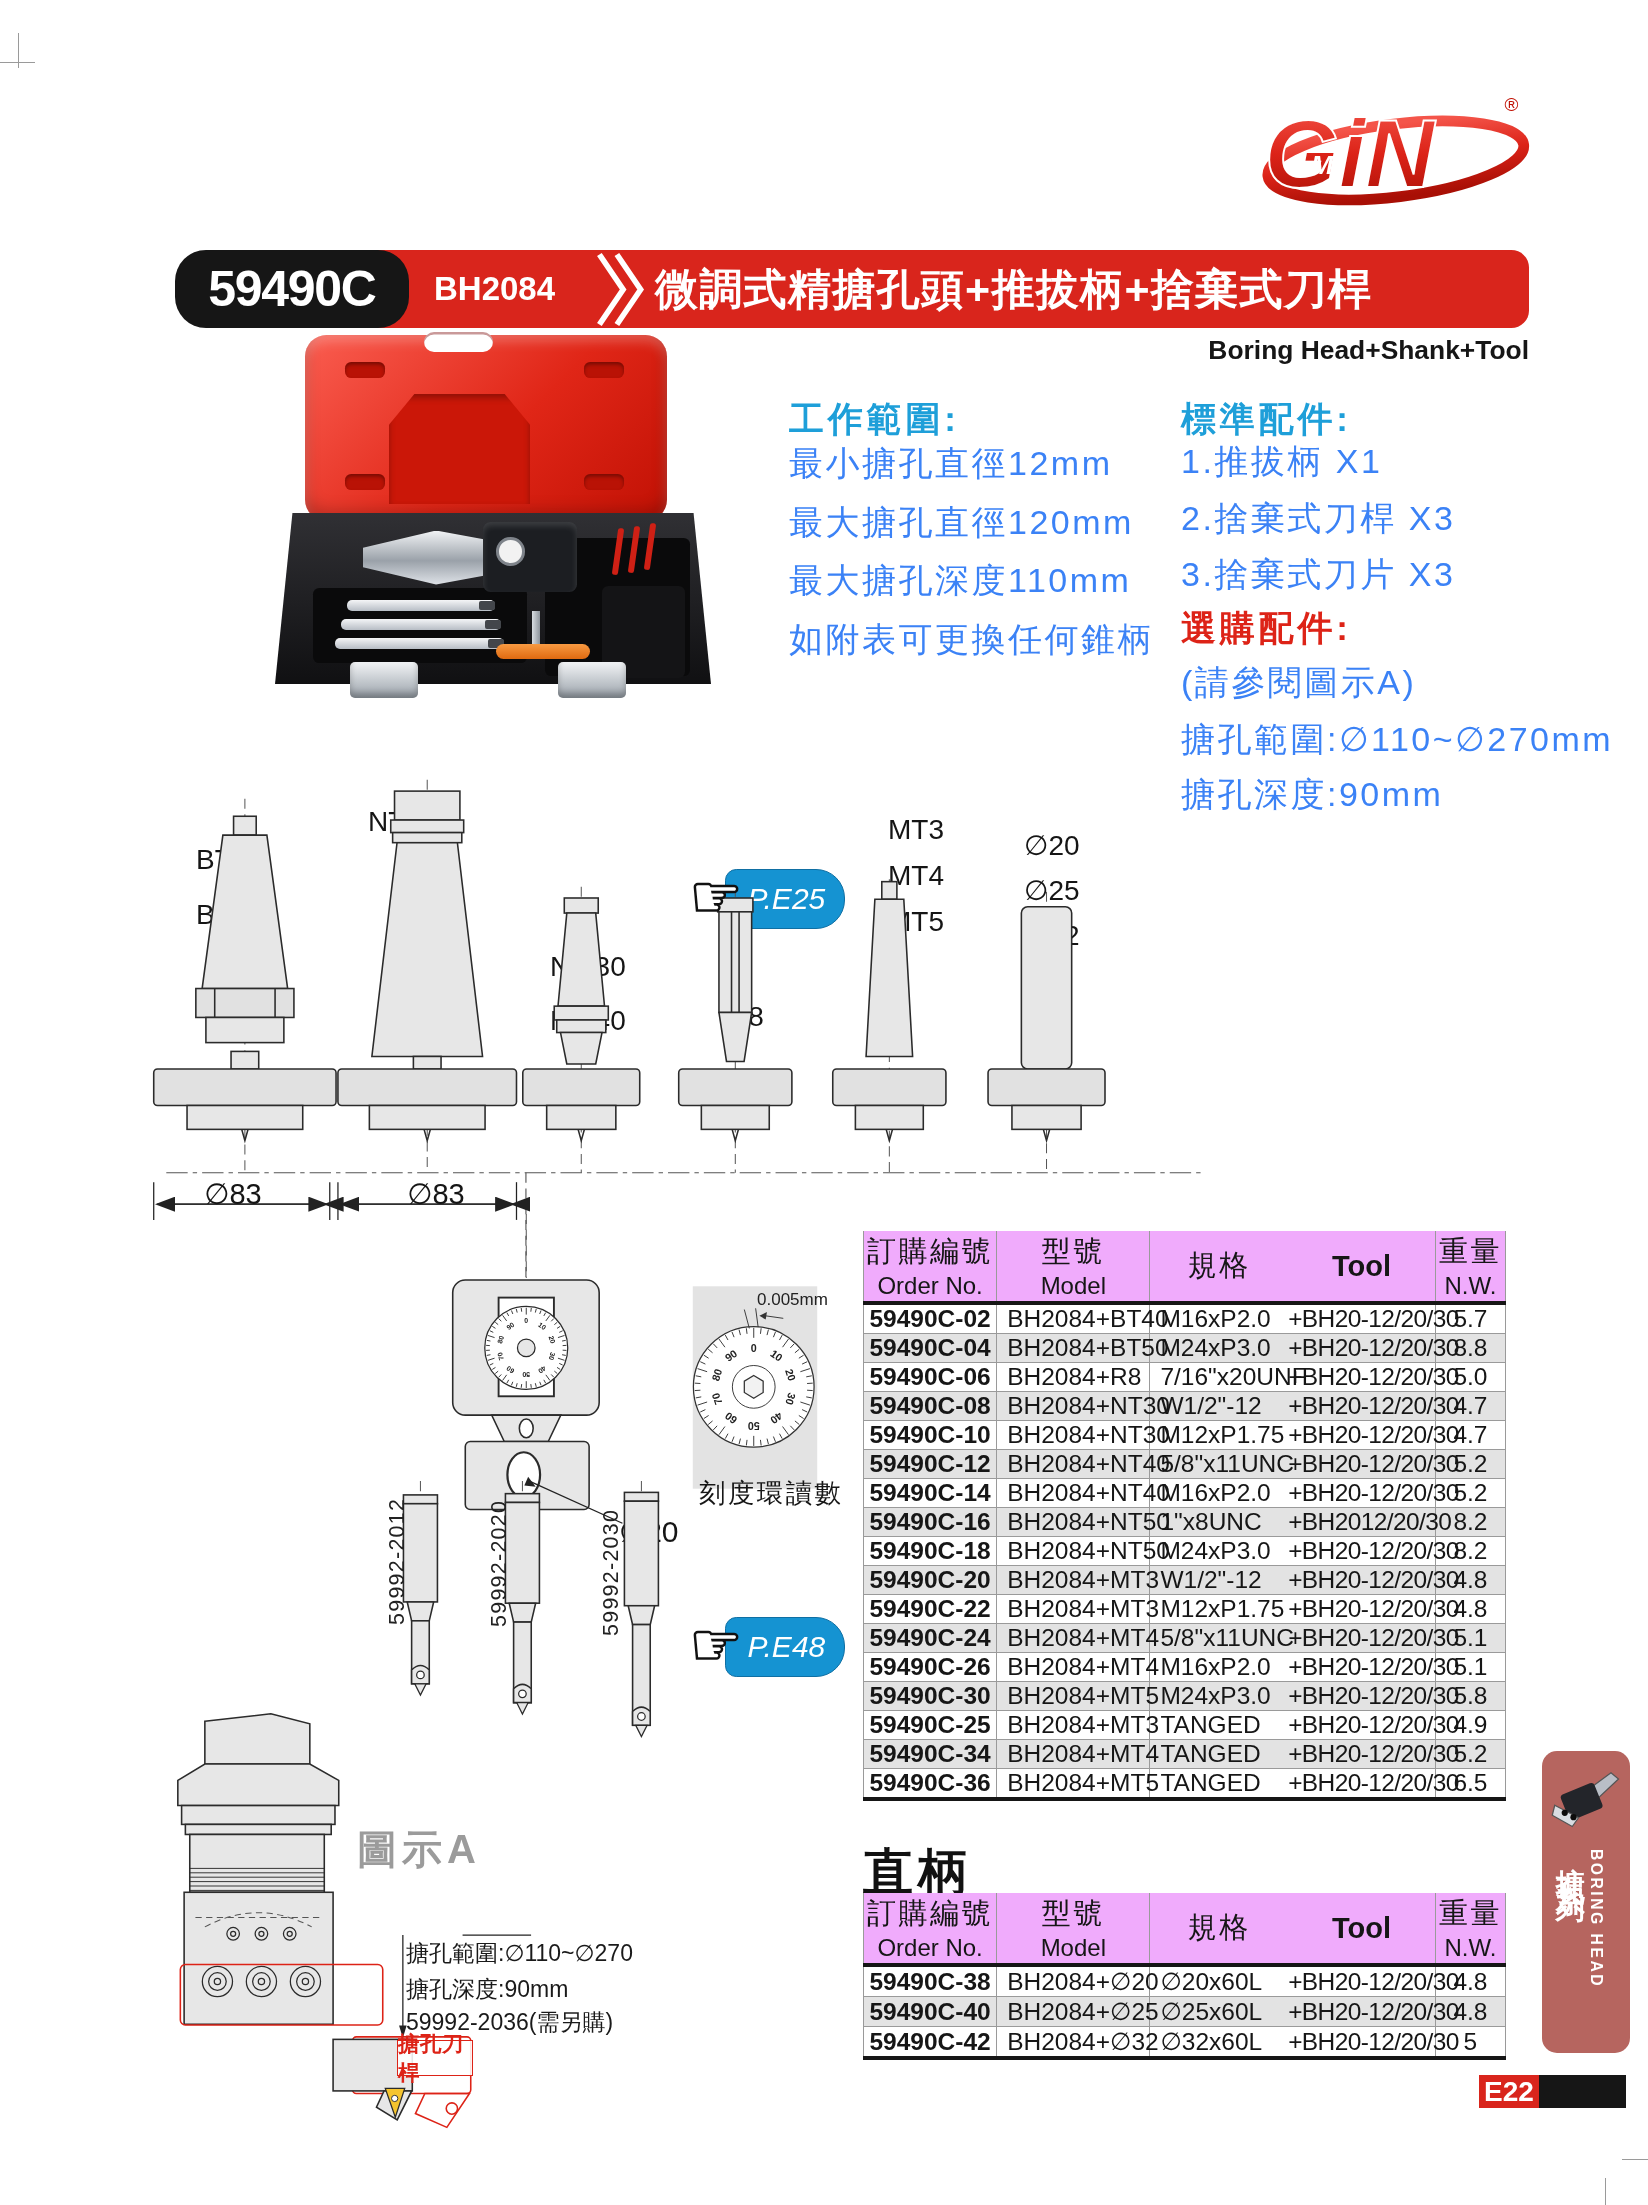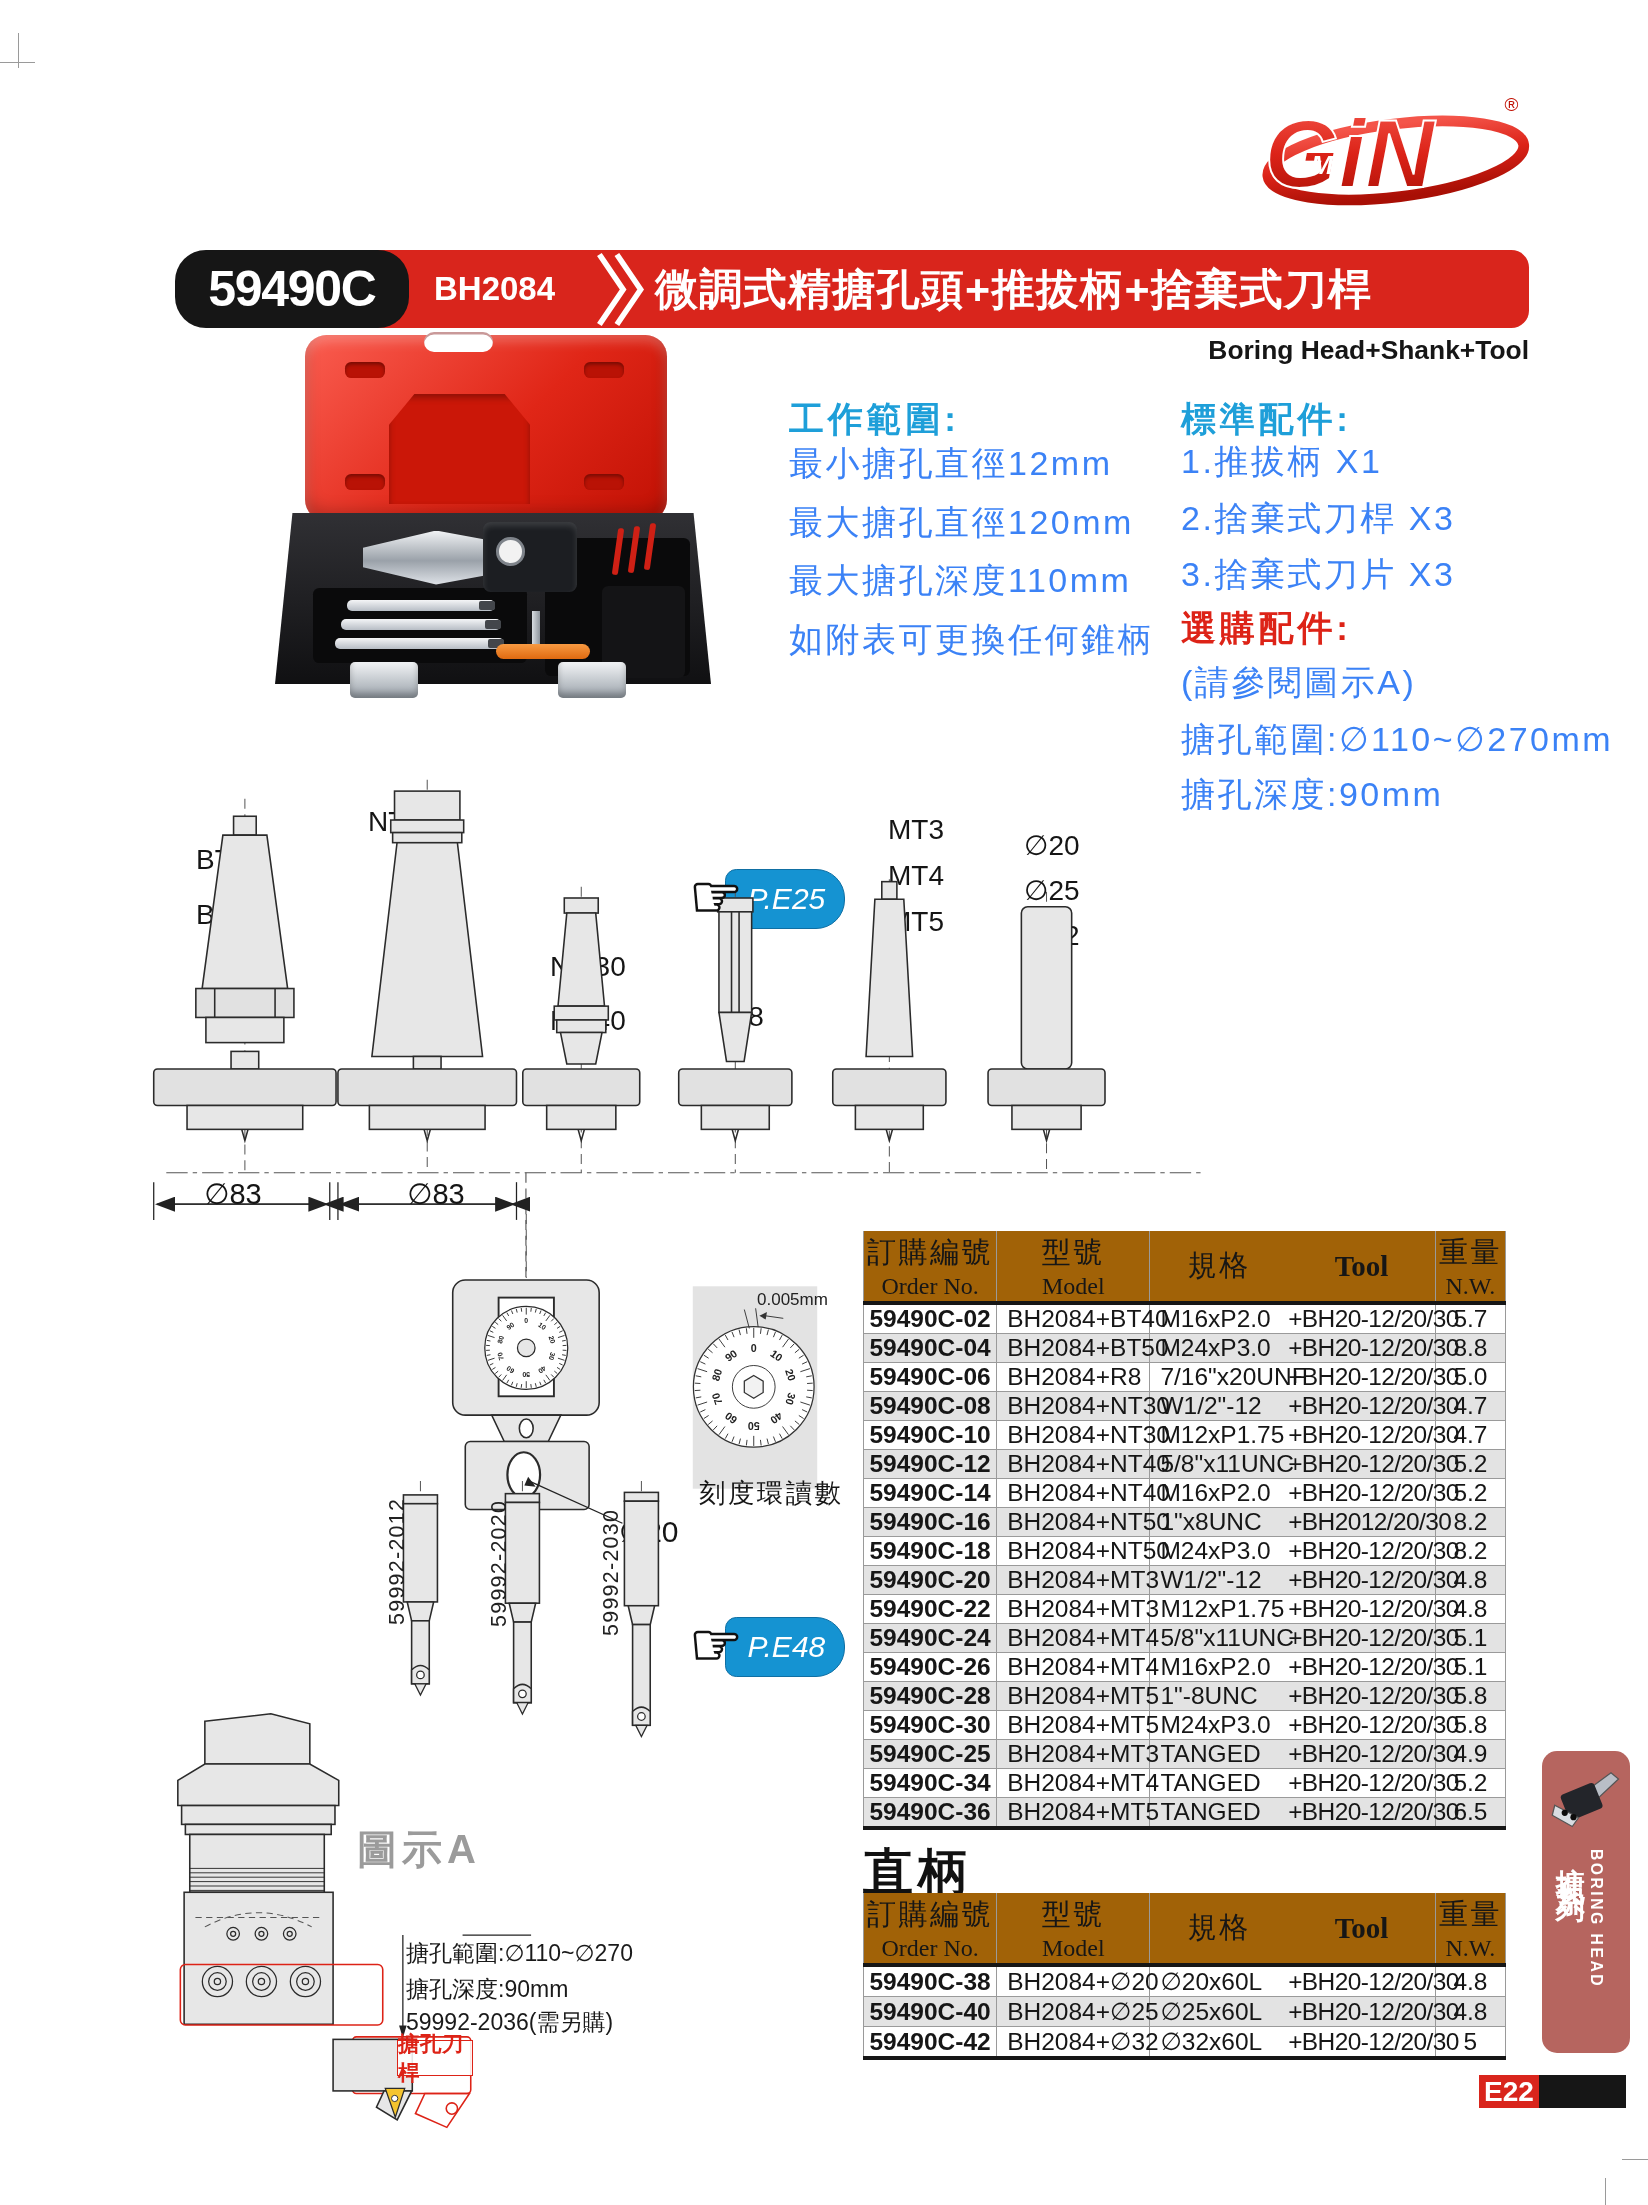--- a/index.html
+++ b/index.html
@@ -36,21 +36,21 @@
   .badge{position:absolute;height:60px;}
   .badge .hand{position:absolute;left:0;top:-3.8px;font-size:58px;line-height:63px;color:#fff;
                -webkit-text-stroke:2.5px #111;z-index:2;}
   .badge .pill{margin-left:35px;height:58px;display:flex;align-items:center;background:#1593d2;
                border-radius:11.3px 29px 29px 11.3px;padding:0 19px 0 21.4px;color:#fff;font-style:italic;
                font-weight:normal;font-size:30px;border:1.9px solid #0f6fa3;}
 
   
   table.spec{position:absolute;border-collapse:collapse;table-layout:fixed;
              border-left:1.3px solid #9a9a9a;border-right:1.3px solid #9a9a9a;border-bottom:4.4px solid #161616;}
-  .spec thead tr{background:#a16207;border-bottom:4.4px solid #161616;font-family:Liberation Serif, serif;}
+  .spec thead tr{background:#f0abfc;border-bottom:4.4px solid #161616;}
   .spec th{height:70px;font-weight:normal;vertical-align:middle;padding:0;}
   .spec th .zh{font-size:29px;letter-spacing:2.5px;}
   .spec th .en{font-size:24px;}
   .spec th.c4 .zh{font-weight:bold;font-size:29px;letter-spacing:0;}
   .spec td{height:28px;font-size:24.5px;padding:0;white-space:nowrap;overflow:visible;}
   .spec tbody tr{border-top:1.3px solid #9a9a9a;}
   .spec tbody tr:nth-child(even){background:#e3e3e3;}
   .spec .c1{border-right:1.3px solid #9a9a9a;text-align:center;}
   .spec .c2{border-right:1.3px solid #9a9a9a;}
   .spec td.c2,.spec td.c3{text-align:left;padding-left:10px;}
@@ -668,27 +668,20 @@
           <td class="c5">5.1</td>
         </tr>
         <tr>
           <td class="c1">59490C-26</td>
           <td class="c2">BH2084+MT4</td>
           <td class="c3">M16xP2.0</td>
           <td class="c4">+BH20-12/20/30</td>
           <td class="c5">5.1</td>
         </tr>
         <tr>
-          <td class="c1">59490C-28</td>
-          <td class="c2">BH2084+MT5</td>
-          <td class="c3">1"-8UNC</td>
-          <td class="c4">+BH20-12/20/30</td>
-          <td class="c5">5.8</td>
-        </tr>
-        <tr>
           <td class="c1">59490C-30</td>
           <td class="c2">BH2084+MT5</td>
           <td class="c3">M24xP3.0</td>
           <td class="c4">+BH20-12/20/30</td>
           <td class="c5">5.8</td>
         </tr>
         <tr>
           <td class="c1">59490C-25</td>
           <td class="c2">BH2084+MT3</td>
           <td class="c3">TANGED</td>

